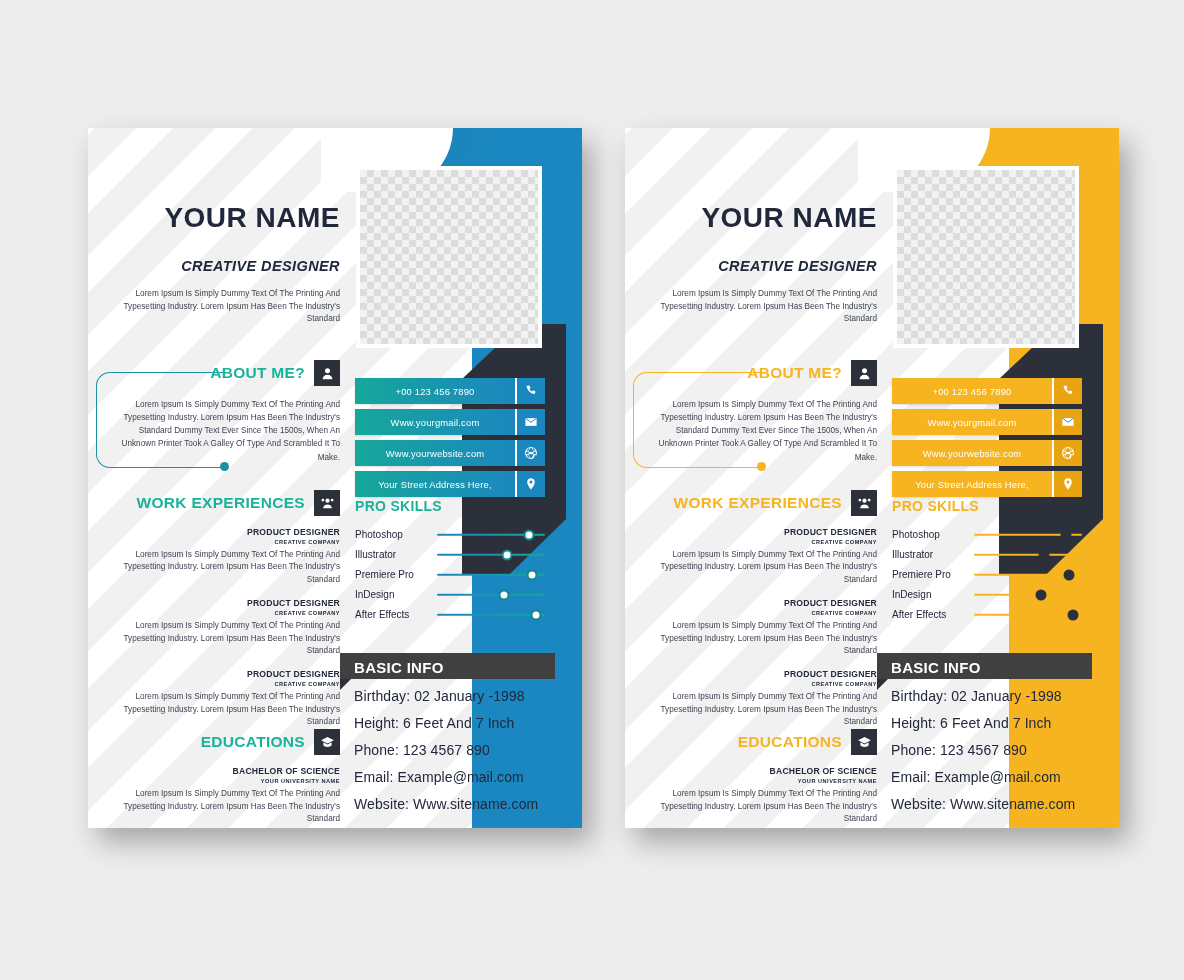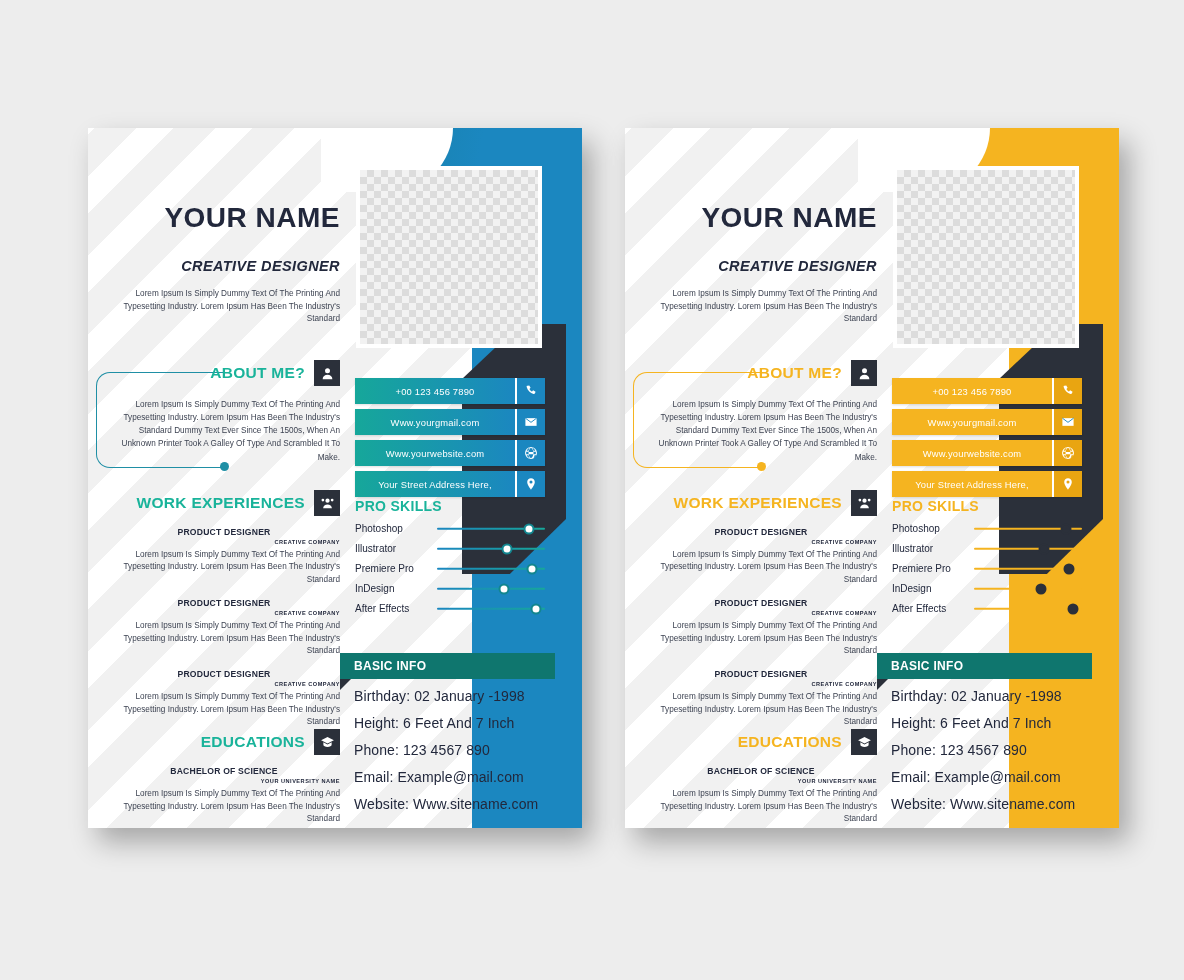--- a/index.html
+++ b/index.html
@@ -134,21 +134,21 @@
 
   .about-text {
     font-size: 8.2px; line-height: 1.6; color: #3d4352;
     text-align: right; padding-right: 8px; margin-top: 12px;
   }
 
   
   .entries { margin-top: 8px; }
   .entry { text-align: right; padding-right: 8px; margin-top: 11px; }
   .entry-title {
-    font-size: 8.6px; font-weight: 700; letter-spacing: .2px; color: #22283c; text-align: center;
+    font-size: 8.6px; font-weight: 700; letter-spacing: .2px; color: #22283c;
   }
   .entry-sub {
     font-size: 5.6px; font-weight: 700; letter-spacing: .5px;
     color: #22283c; margin-top: 2px;
   }
   .entry-body {
     font-size: 8.2px; line-height: 1.55; color: #3d4352; margin-top: 4px;
   }
 
   .gap-work { margin-top: 26px; }
@@ -193,21 +193,21 @@
     background-size: 14px 14px;
     background-position: 0 0, 7px 7px;
   }
 
   
   .skills {
     position: absolute; left: 267px; top: 370px;
     width: 190px; z-index: 5;
   }
   .skills-title {
-    font-size: 14px; font-weight: 700; letter-spacing: .3px; margin-bottom: 9px;
+    font-size: 14px; font-weight: 700; letter-spacing: .3px; margin-bottom: 15px;
   }
   .teal .skills-title { color: #19b39a; }
   .amber .skills-title { color: #f5b420; }
   .skill {
     display: flex; align-items: center; gap: 8px; margin-bottom: 9px;
   }
   .skill-name {
     font-size: 10px; font-weight: 500; color: #22283c;
     width: 74px; flex: 0 0 74px;
   }
@@ -227,22 +227,22 @@
   .teal .knob { background: #ffffff; border: 2.6px solid #12868f; }
   .amber .knob { background: #2b303a; border: 2.6px solid #2b303a; }
 
   
   .basic {
     position: absolute; left: 252px; top: 525px;
     width: 215px; z-index: 5;
   }
   .basic-head {
     position: relative;
-    background: #0f766e; color: #ffffff;
-    font-size: 12px; font-weight: 700; letter-spacing: .3px;
+    background: #404040; color: #ffffff;
+    font-size: 15px; font-weight: 700; letter-spacing: .3px;
     padding: 6px 0 6px 14px; height: 26px;
   }
   .basic-head::after {
     content: ""; position: absolute; left: 0; top: 26px;
     border-left: 11px solid #2b303a;
     border-bottom: 11px solid transparent;
   }
   .basic-list { padding: 9px 0 0 14px; }
   .basic-item {
     font-size: 14px; font-weight: 500; color: #22283c;

